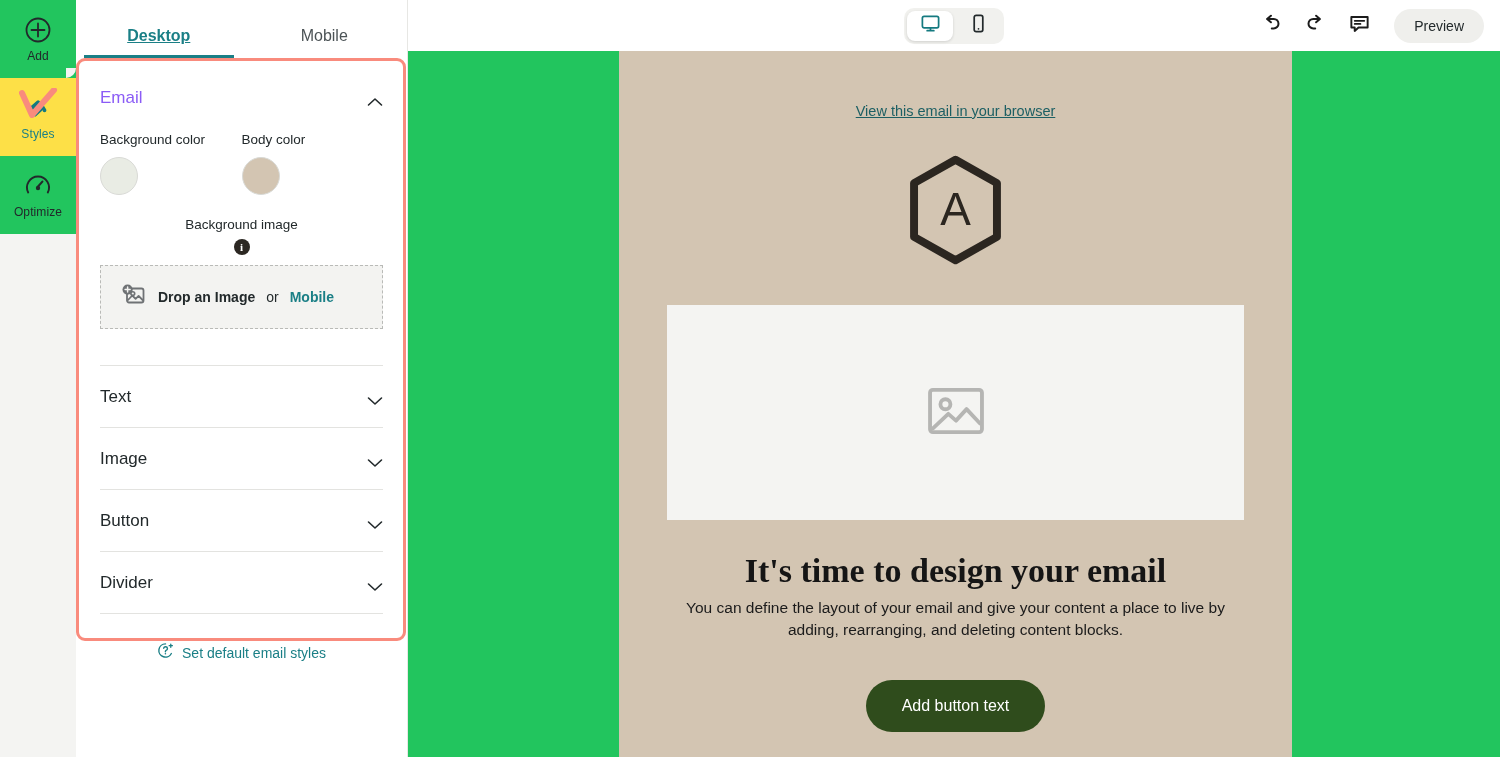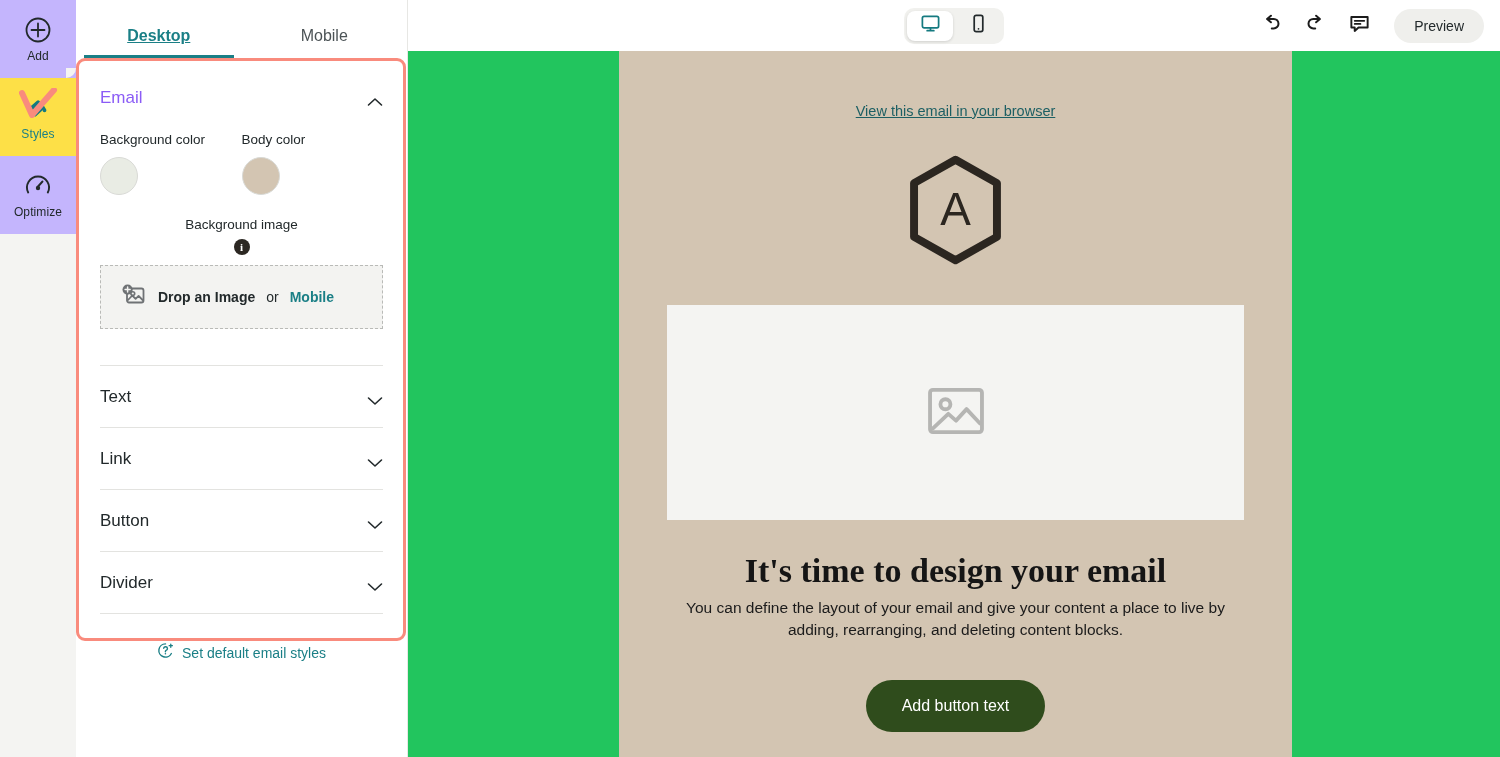--- a/index.html
+++ b/index.html
@@ -19,21 +19,21 @@
     flex: 0 0 76px;
     position: relative;
     z-index: 3;
   }
   .rail-item {
     height: 78px;
     display: flex; flex-direction: column;
     align-items: center; justify-content: center;
     gap: 5px;
     cursor: pointer;
-    background: #c4b5fd;
+    background: #22c55e;
     position: relative;
   }
   .rail-item.active { background: #fde047; }
   .rail-item.active::before,
   .rail-item.active::after {
     content: ""; position: absolute; right: 0; width: 10px; height: 10px;
     background: #f4f4f2;
   }
   .rail-item.active::before { top: -10px; border-bottom-right-radius: 10px; }
   .rail-item.active::after { bottom: -10px; border-top-right-radius: 10px; }
@@ -303,21 +303,21 @@
       <div class="acc-item">
         <span class="acc-title">Text</span>
         <span class="chev">
           <svg viewBox="0 0 16 10" width="16" height="10">
               <path d="M1.5 2 L8 8 L14.5 2" fill="none" stroke="#22292b" stroke-width="1.6" stroke-linecap="round" stroke-linejoin="round"></path>
             </svg>
         </span>
       </div>
 
       <div class="acc-item">
-        <span class="acc-title">Link</span>
+        <span class="acc-title">Image</span>
         <span class="chev">
           <svg viewBox="0 0 16 10" width="16" height="10">
               <path d="M1.5 2 L8 8 L14.5 2" fill="none" stroke="#22292b" stroke-width="1.6" stroke-linecap="round" stroke-linejoin="round"></path>
             </svg>
         </span>
       </div>
 
       <div class="acc-item">
         <span class="acc-title">Button</span>
         <span class="chev">

